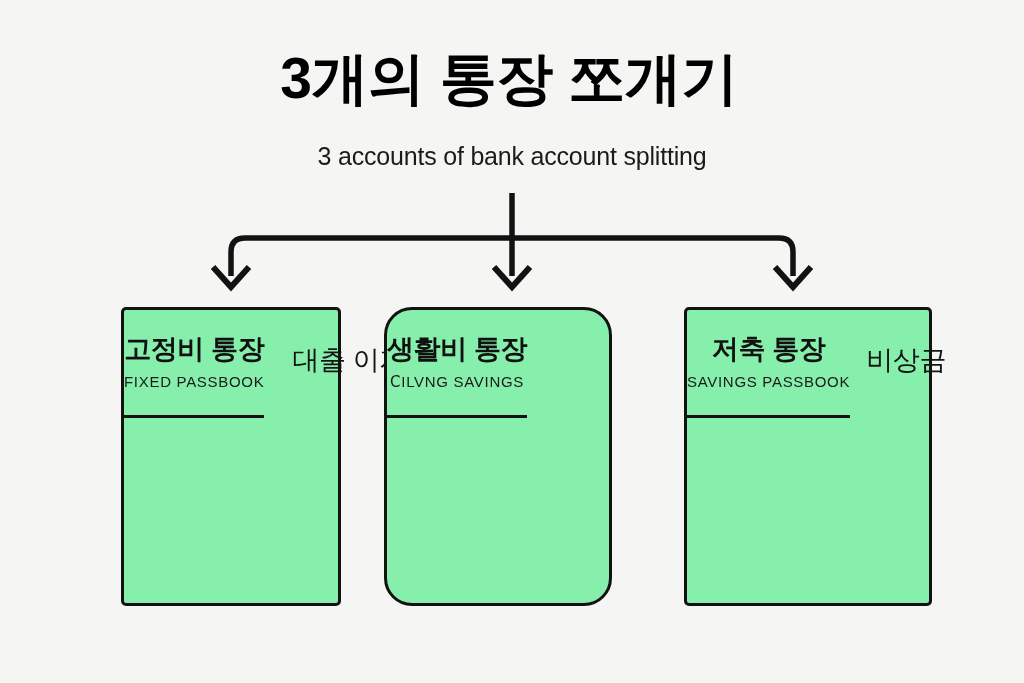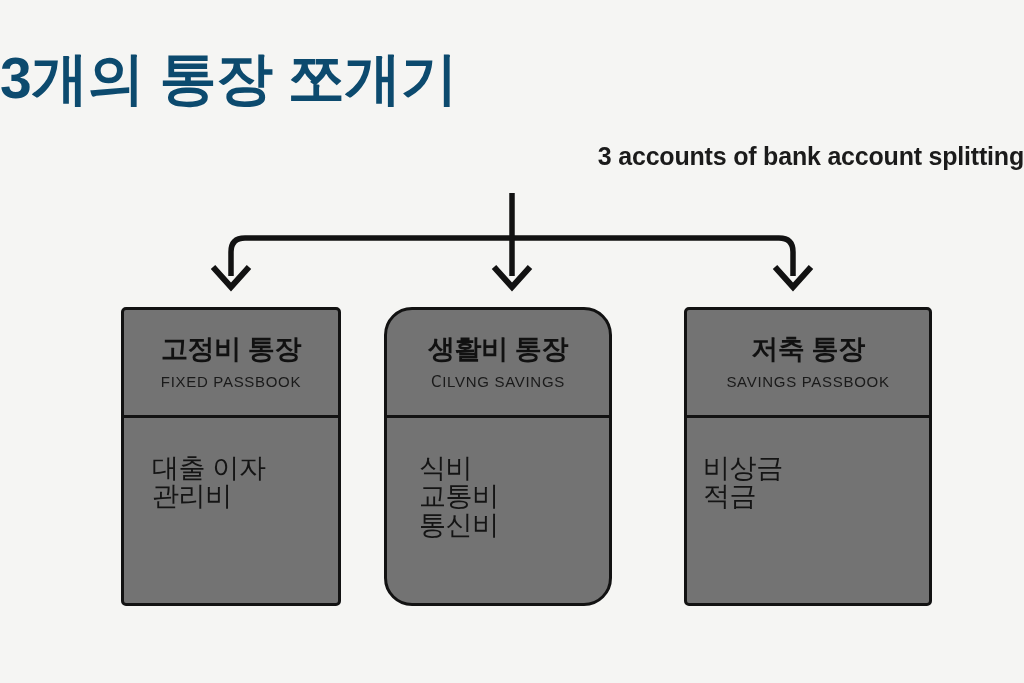--- a/index.html
+++ b/index.html
@@ -22,35 +22,36 @@
     height: 683px;
     background: #f5f5f3;
   }
 
   
   .title {
     position: absolute;
     left: 0;
     top: 48px;
     width: 1018px;
+    text-align: center;
     font-size: 57px;
     font-weight: 900;
     letter-spacing: -0.5px;
     line-height: 1.08;
-    color: #0c4a6e;
+    color: #000000;
     white-space: nowrap;
   }
   .subtitle {
     position: absolute;
     left: 0;
     top: 142px;
     width: 1024px;
-    text-align: right;
+    text-align: center;
     font-size: 25px;
-    font-weight: 700;
+    font-weight: 400;
     letter-spacing: -0.2px;
     line-height: 1.15;
     color: #1b1b1b;
     white-space: nowrap;
   }
 
   
   .connector {
     position: absolute;
     left: 0;
@@ -59,25 +60,24 @@
     height: 683px;
     pointer-events: none;
   }
 
   
   .acct-box {
     position: absolute;
     box-sizing: border-box;
     border: 3.6px solid #121212;
     border-radius: 5px;
-    background: #737373;
+    background: #86efac;
     top: 307px;
     height: 299px;
     display: flex;
-    flex-direction: column;
   }
   .box-1 { left: 121px; width: 220px; }
   .box-2 { left: 384px; width: 228px; border-radius: 28px; }
   .box-3 { left: 684px; width: 248px; }
 
   .box-head {
     box-sizing: border-box;
     height: 108px;
     border-bottom: 3.6px solid #121212;
     display: flex;
@@ -145,40 +145,33 @@
     <path d="M775 267 L793 287 L811 267" fill="none" stroke="#121212" stroke-width="6" stroke-linecap="butt" stroke-linejoin="miter"></path>
   </svg>
 
   <div class="acct-box box-1">
     <div class="box-head">
       <div class="head-ko">고정비 통장</div>
       <div class="head-en">FIXED PASSBOOK</div>
     </div>
     <div class="box-body">
       <div class="item">대출 이자</div>
-      <div class="item">관리비</div>
     </div>
   </div>
 
   <div class="acct-box box-2">
     <div class="box-head">
       <div class="head-ko">생활비 통장</div>
       <div class="head-en">ⅭILVNG SAVINGS</div>
-    </div>
-    <div class="box-body">
-      <div class="item">식비</div>
-      <div class="item">교통비</div>
-      <div class="item">통신비</div>
     </div>
   </div>
 
   <div class="acct-box box-3">
     <div class="box-head">
       <div class="head-ko">저축 통장</div>
       <div class="head-en">SAVINGS PASSBOOK</div>
     </div>
     <div class="box-body">
       <div class="item">비상금</div>
-      <div class="item">적금</div>
     </div>
   </div>
 
 </div>
 
 </body></html>

